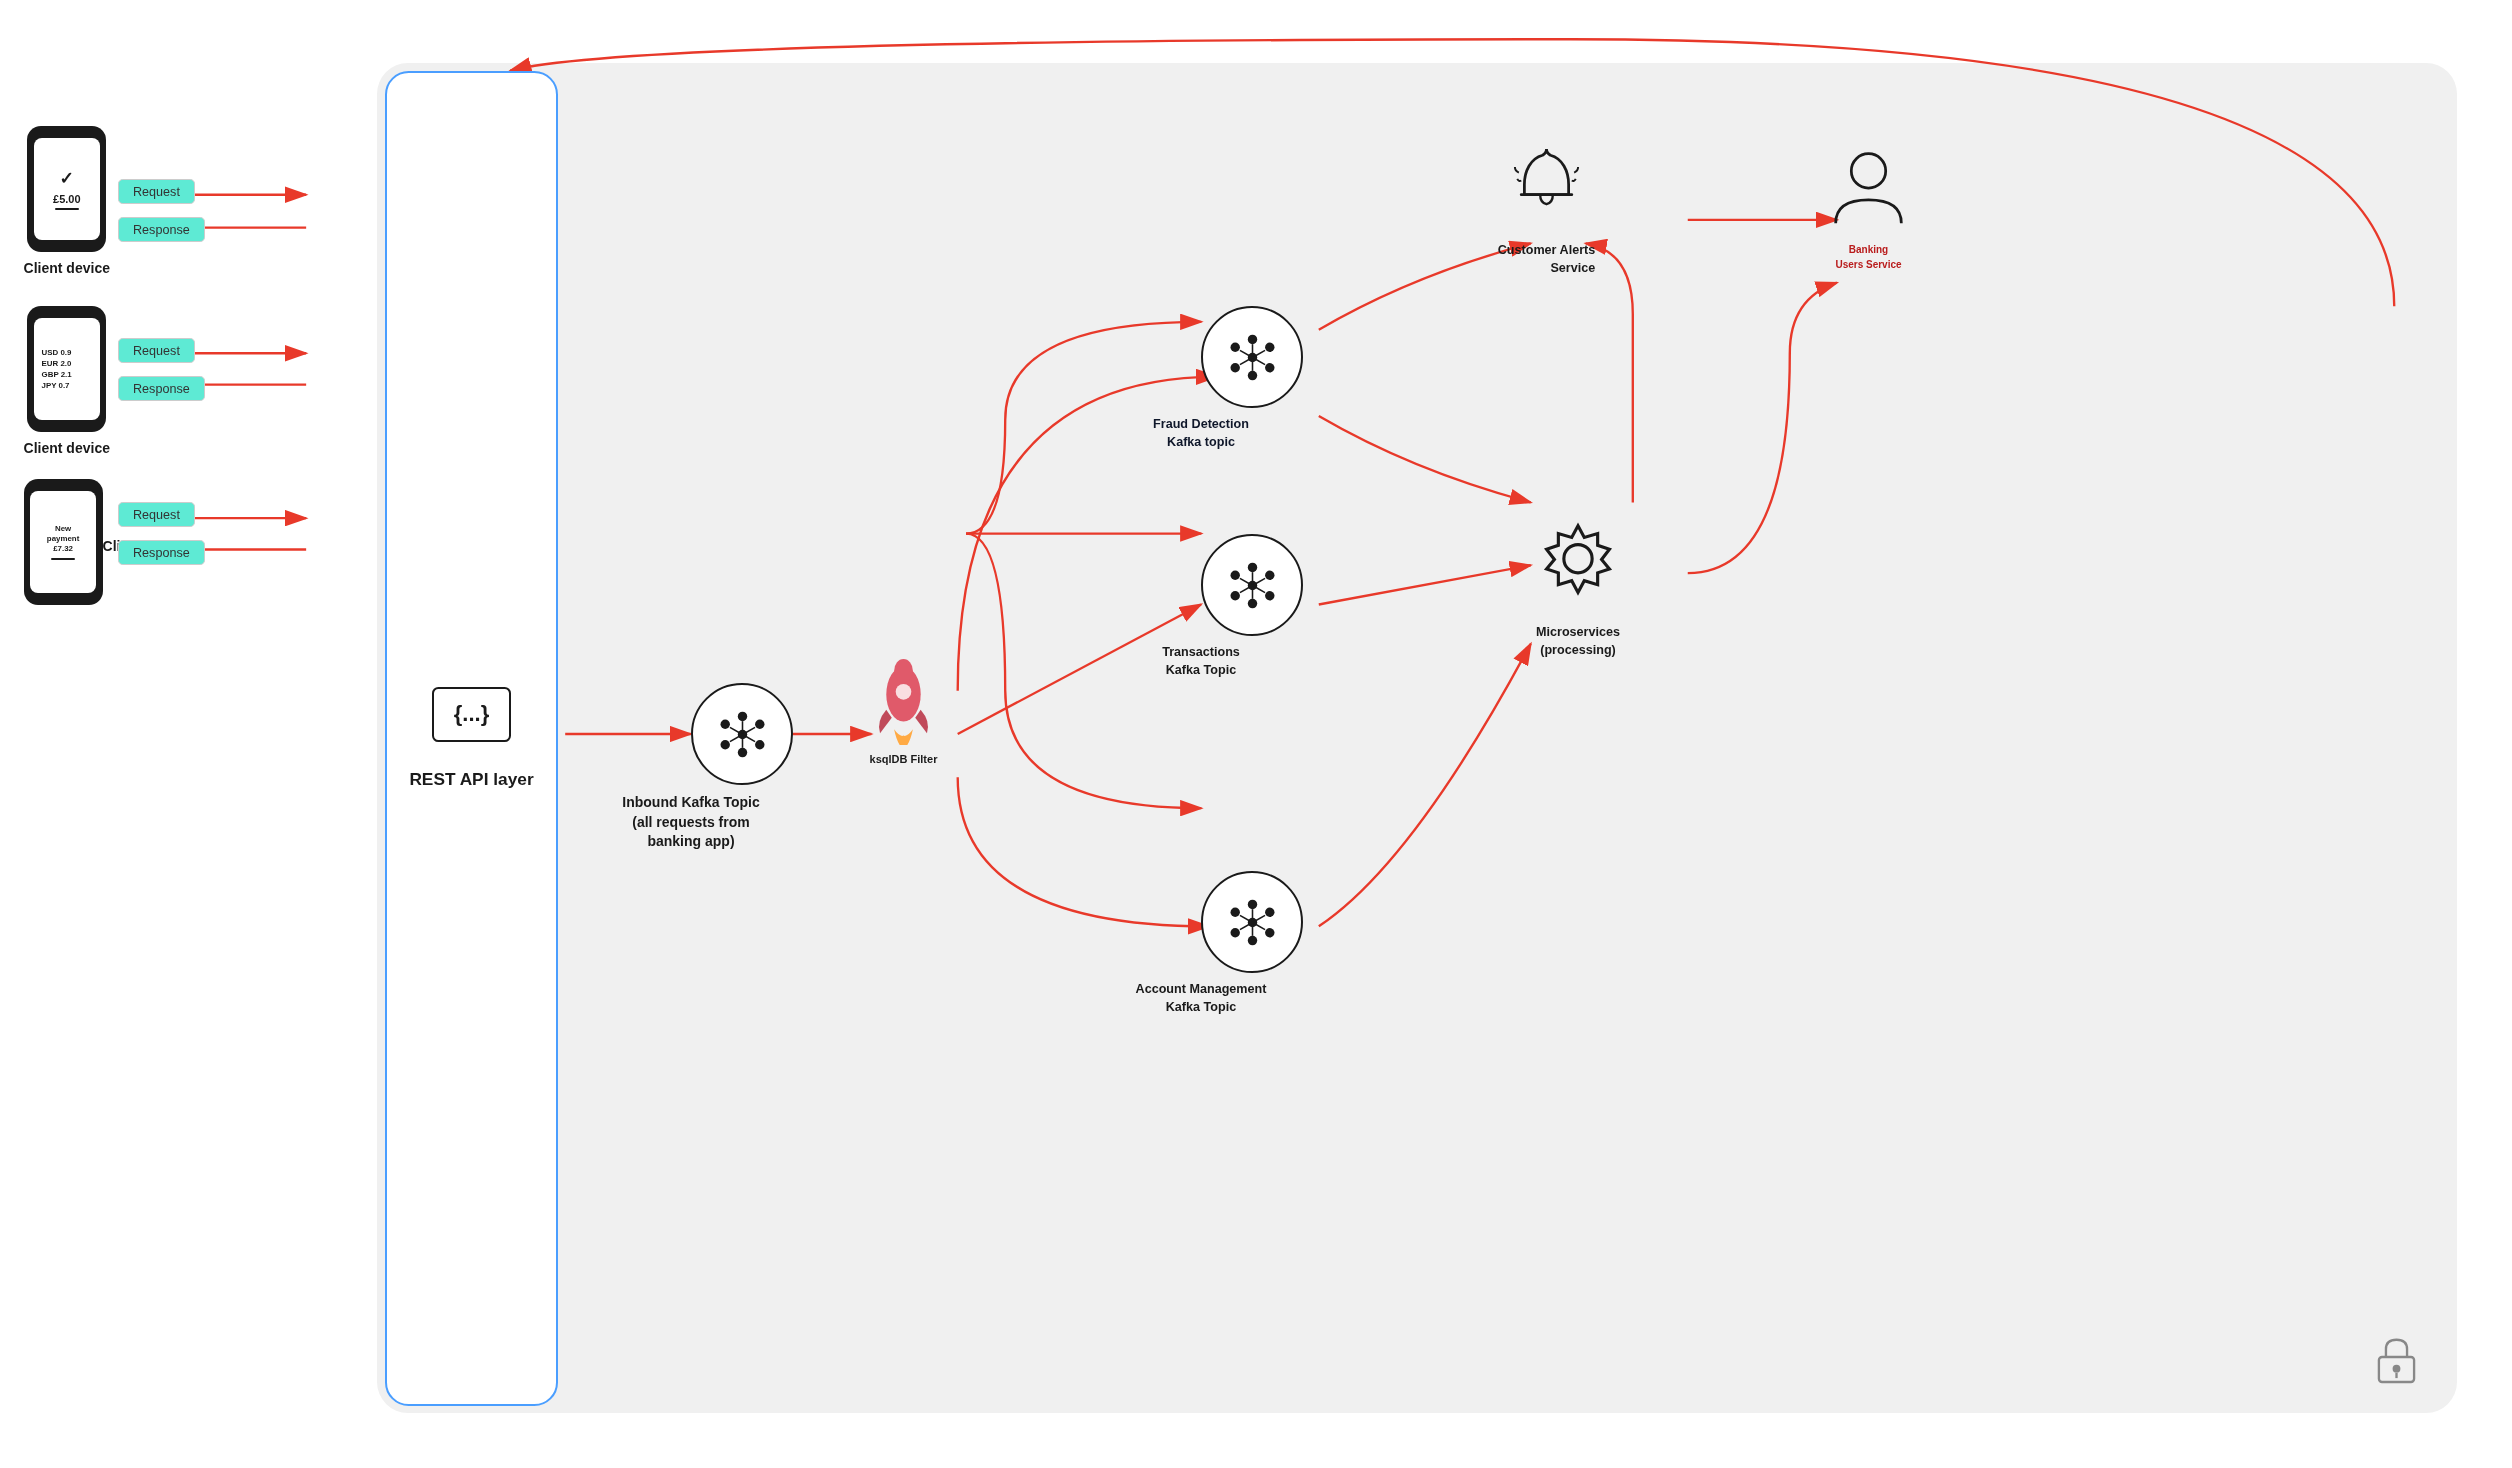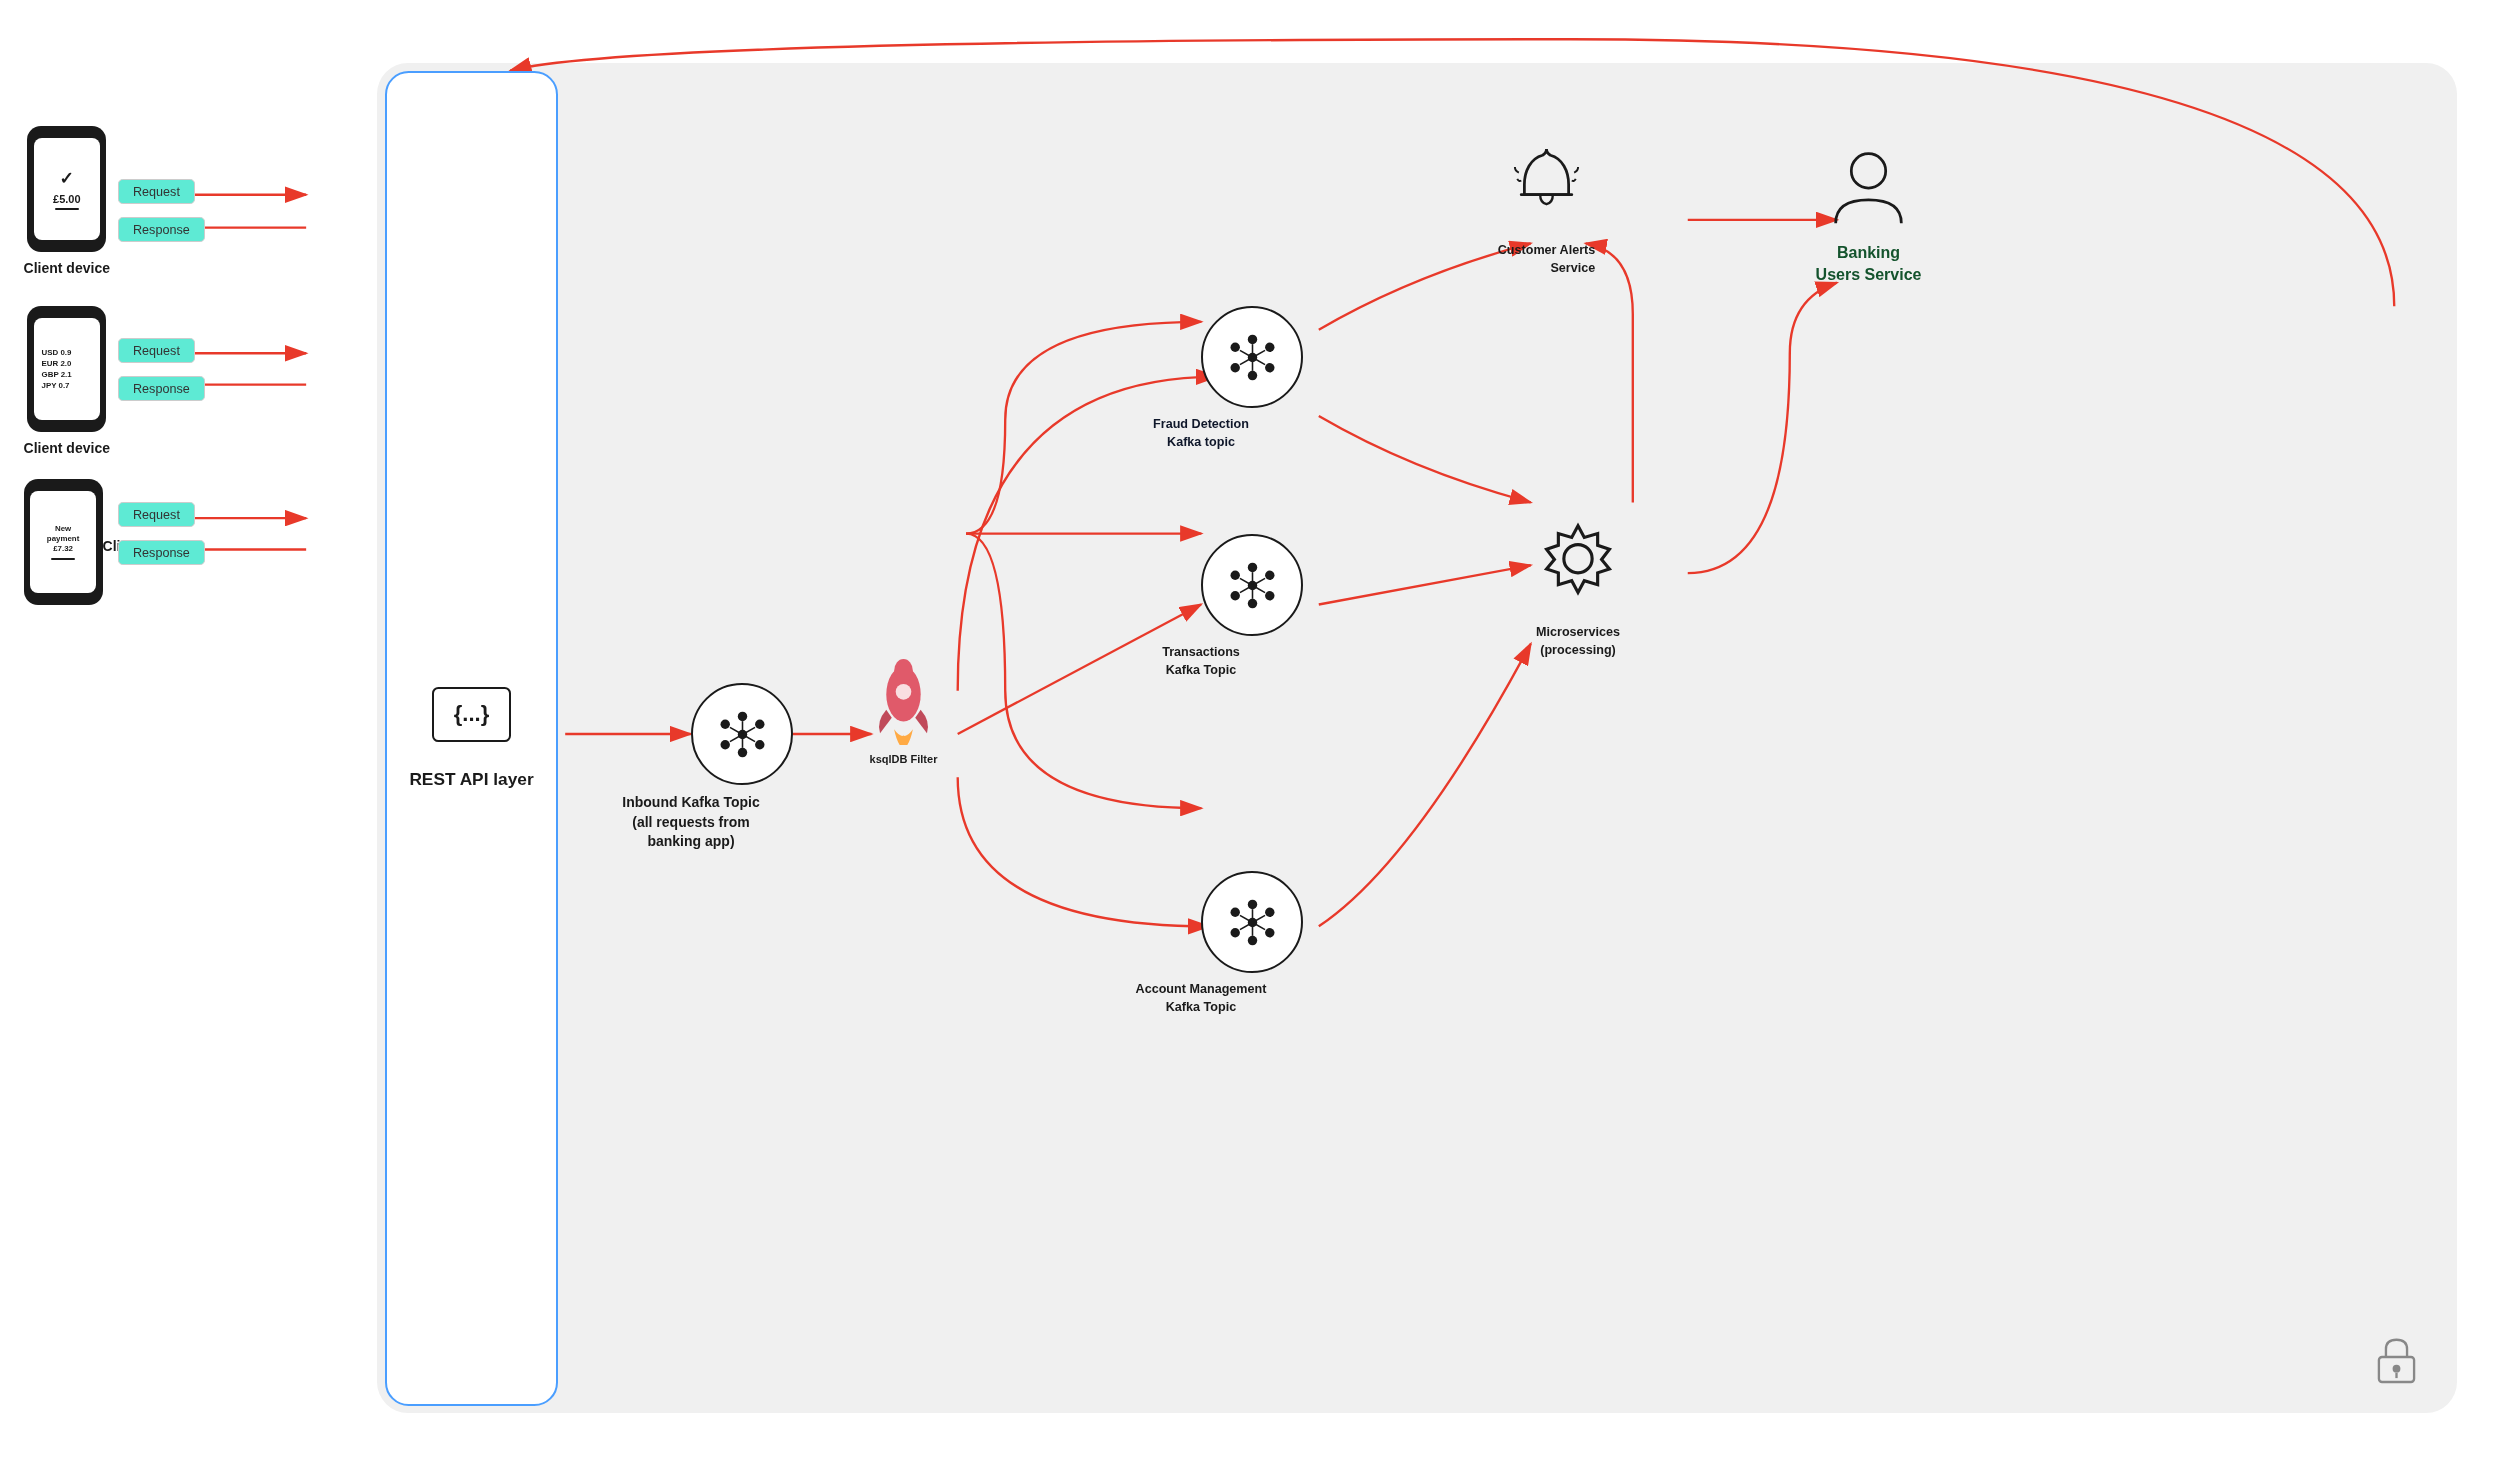--- a/index.html
+++ b/index.html
@@ -425,21 +425,21 @@
   </div>
 
   <div style="position:absolute; left:1829px; top:149px;">
     <svg width="79" height="86" viewBox="0 0 100 110">
 
       <circle cx="50" cy="28" r="22" fill="none" stroke="#1a1a1a" stroke-width="3.5"></circle>
 
       <path d="M 8 95 Q 8 65 50 65 Q 92 65 92 95" fill="none" stroke="#1a1a1a" stroke-width="3.5"></path>
     </svg>
     <div style="position:absolute; top:93px; left:50%; transform:translateX(-50%); white-space:nowrap; text-align:center;">
-      <span style="font-size:16px; font-weight:600; color:#14532d; line-height:1.4;">Banking<br>Users Service</span>
+      <span style="font-size:10px; font-weight:600; color:#b91c1c; line-height:1.4;">Banking<br>Users Service</span>
     </div>
   </div>
 
   <div style="position:absolute; bottom:79px; right:94px;">
     <svg width="43" height="51" viewBox="0 0 55 65">
       <rect x="5" y="28" width="45" height="32" rx="4" fill="none" stroke="#888" stroke-width="3"></rect>
       <path d="M 14 28 L 14 18 Q 14 6 27.5 6 Q 41 6 41 18 L 41 28" fill="none" stroke="#888" stroke-width="3"></path>
       <circle cx="27.5" cy="43" r="5" fill="#888"></circle>
       <line x1="27.5" y1="48" x2="27.5" y2="55" stroke="#888" stroke-width="3"></line>
     </svg>

